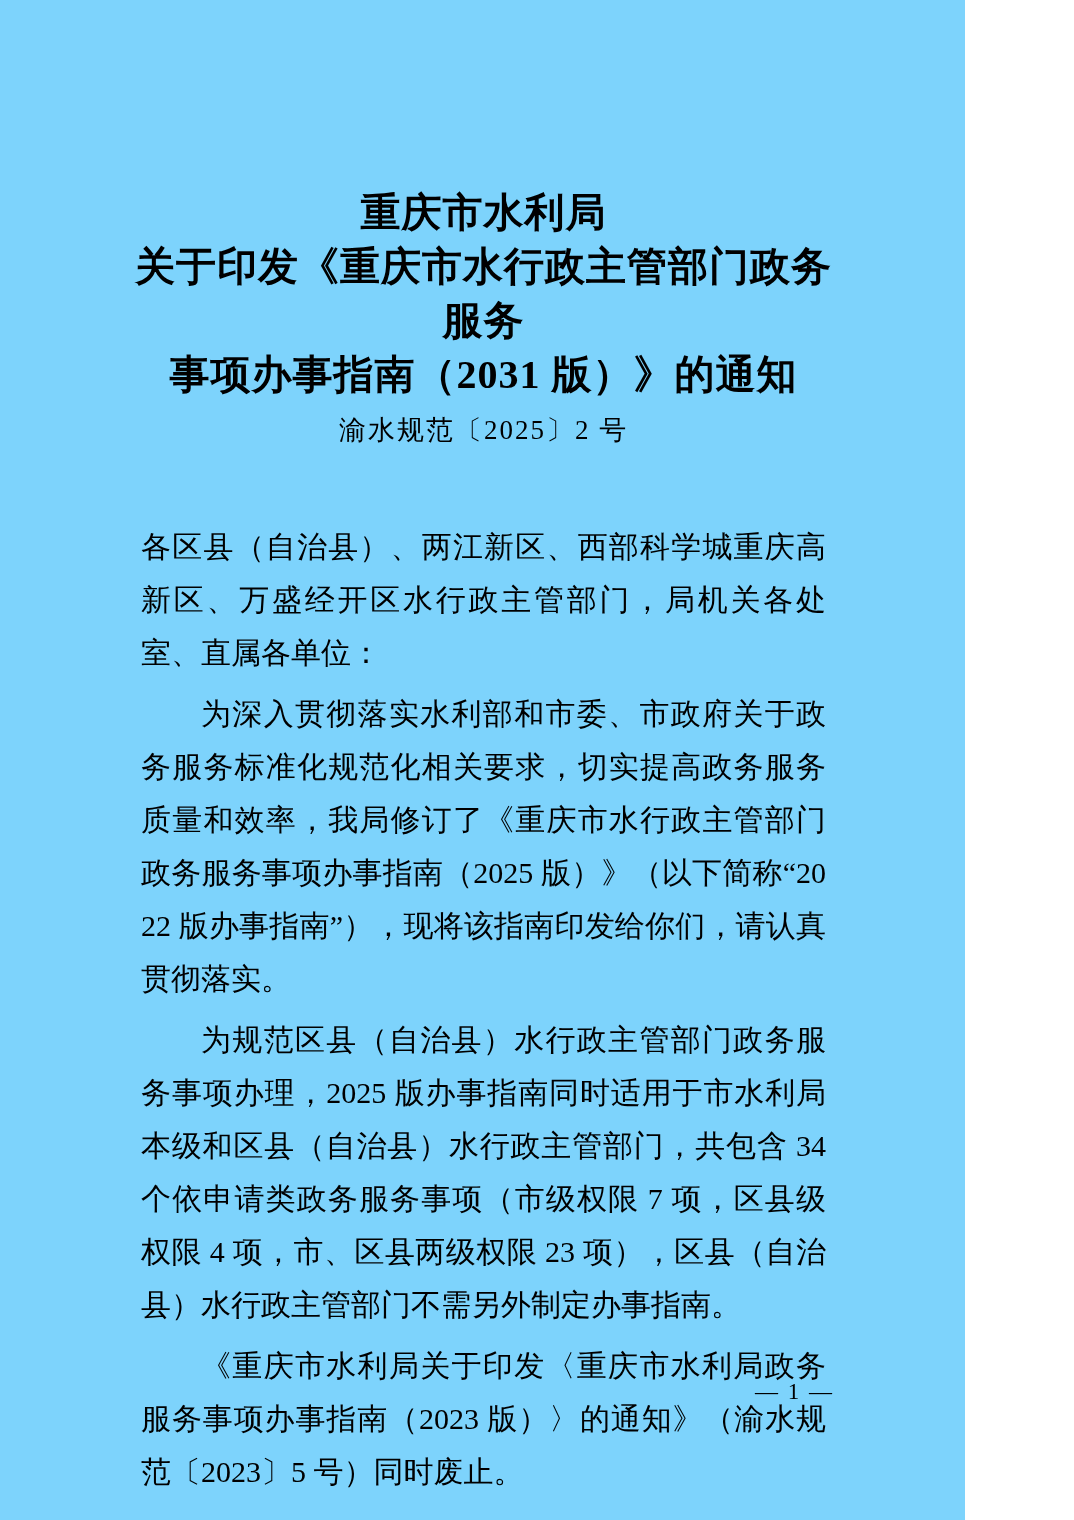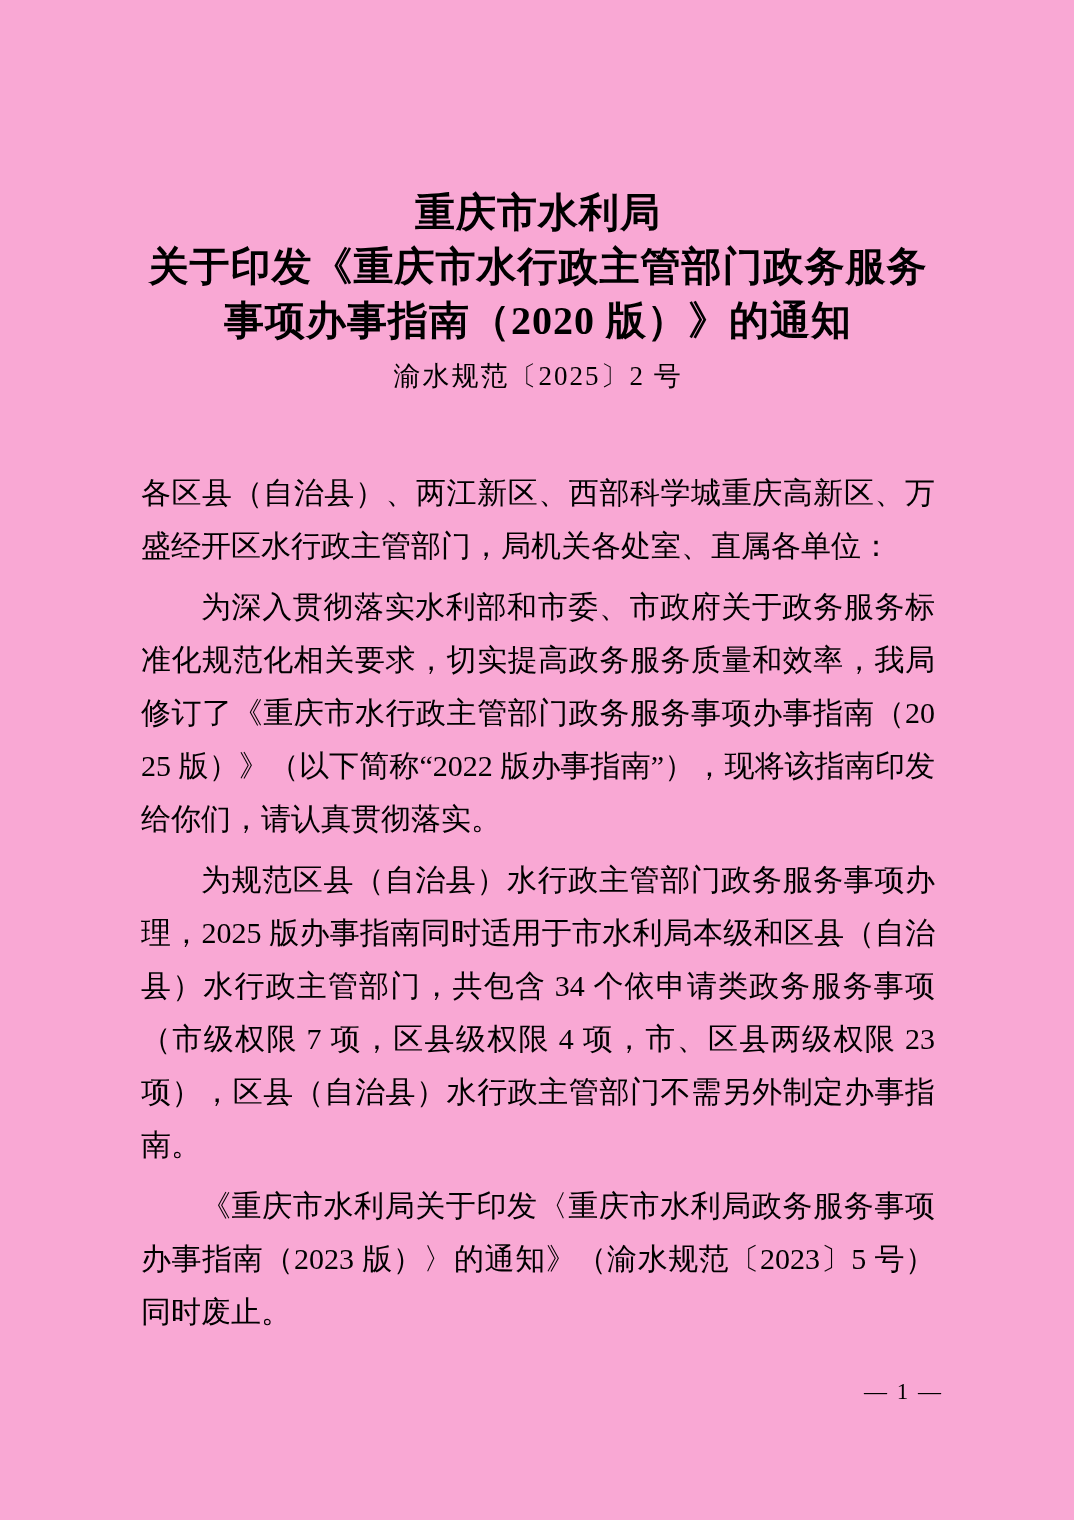--- a/index.html
+++ b/index.html
@@ -2,23 +2,23 @@
 <html><head>
 <meta charset="utf-8">
 <style>
   html, body {
     margin: 0;
     padding: 0;
     background: #ffffff;
   }
   .page {
     position: relative;
-    width: 1074px;
+    width: 965px;
     height: 1520px;
-    background: #f9a8d4;
+    background: #7dd3fc;
     color: #000000;
     overflow: hidden;
     font-family: "Liberation Serif", "DejaVu Serif", serif;
     text-decoration: underline;
   }
   .content {
     position: absolute;
     left: 133px;
     right: 131px;
     top: 186px;
@@ -67,21 +67,21 @@
 </style>
 </head>
 <body>
 
 <div class="page">
   <div class="content">
 
     <h1 class="doc-title">
       <span class="title-line">重庆市水利局</span>
       <span class="title-line">关于印发《重庆市水行政主管部门政务服务</span>
-      <span class="title-line">事项办事指南（2020 版）》的通知</span>
+      <span class="title-line">事项办事指南（2031 版）》的通知</span>
     </h1>
 
     <div class="doc-number">渝水规范〔2025〕2 号</div>
 
     <div class="body-text">
       <p>各区县（自治县）、两江新区、西部科学城重庆高新区、万盛经开区水行政主管部门，局机关各处室、直属各单位：</p>
       <p class="indent">为深入贯彻落实水利部和市委、市政府关于政务服务标准化规范化相关要求，切实提高政务服务质量和效率，我局修订了《重庆市水行政主管部门政务服务事项办事指南（2025 版）》（以下简称“2022 版办事指南”），现将该指南印发给你们，请认真贯彻落实。</p>
       <p class="indent">为规范区县（自治县）水行政主管部门政务服务事项办理，2025 版办事指南同时适用于市水利局本级和区县（自治县）水行政主管部门，共包含 34 个依申请类政务服务事项（市级权限 7 项，区县级权限 4 项，市、区县两级权限 23 项），区县（自治县）水行政主管部门不需另外制定办事指南。</p>
       <p class="indent">《重庆市水利局关于印发〈重庆市水利局政务服务事项办事指南（2023 版）〉的通知》（渝水规范〔2023〕5 号）同时废止。</p>
     </div>

